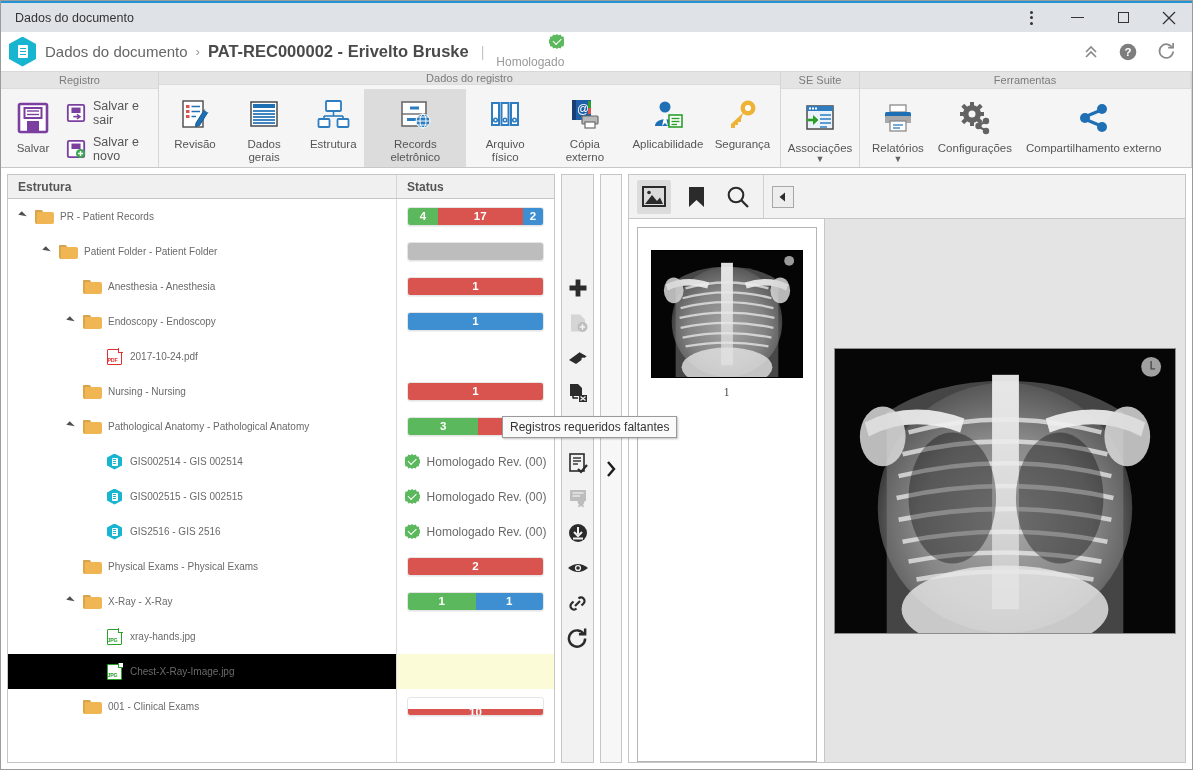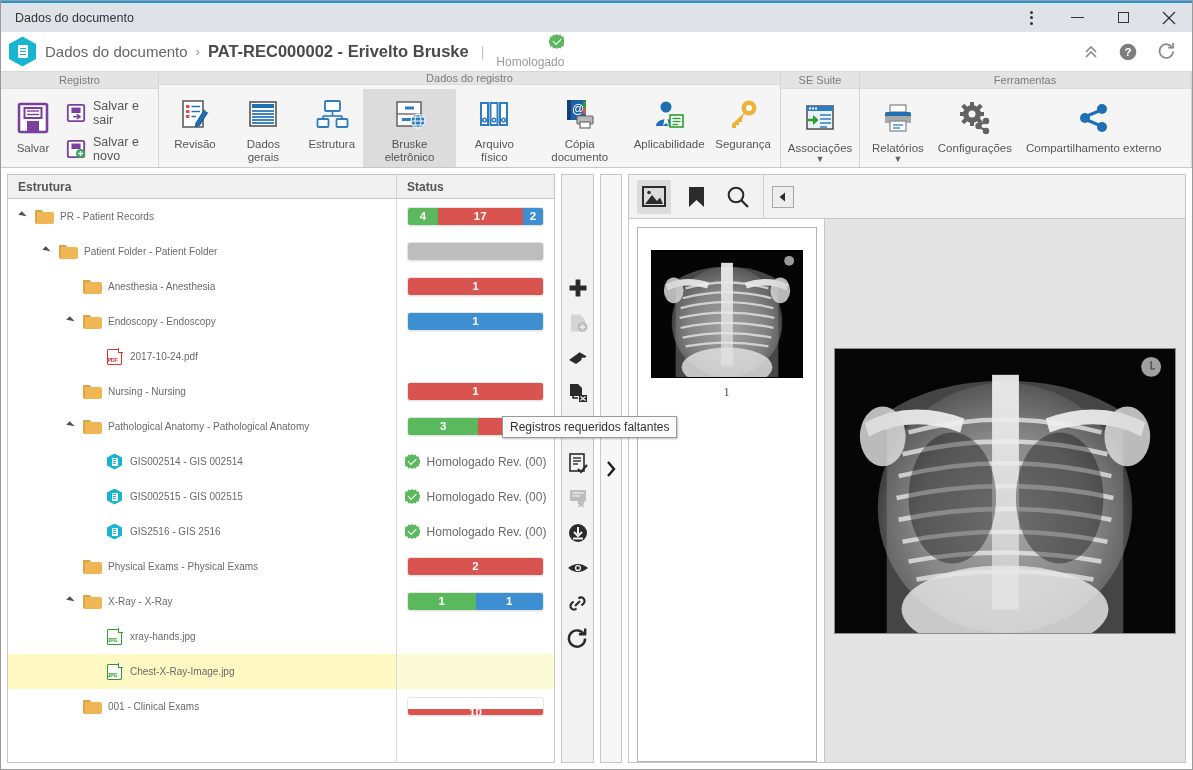--- a/index.html
+++ b/index.html
@@ -117,21 +117,21 @@
   .tree-header { display:flex; height:24px; min-height:24px; background:#f0f0f0; border-bottom:1px solid #c6c6c6; }
   .th { display:flex; align-items:center; padding:0 10px; font-size:12px; font-weight:bold; color:#555; }
   .th.col-struct { width:389px; min-width:389px; border-right:1px solid #d5d5d5; }
   .th.col-status { flex:1; }
   .tree-body { flex:1; display:flex; overflow:hidden; position:relative; }
   .tree-col { width:389px; min-width:389px; border-right:1px solid #d9d9d9; }
   .status-col { flex:1; position:relative; }
   .trow {
     height:35px; display:flex; align-items:center; cursor:default; padding-left:8px;
   }
-  .trow.selected { background:#fef9c3; }
+  .trow.selected { background:#000000; }
   .status-row { height:35px; display:flex; align-items:center; justify-content:center; }
   .status-row.selected { background:#fcfbd7; }
   .twisty {
     width:14px; min-width:14px; height:14px; display:flex; align-items:center; justify-content:center;
     cursor:default;
   }
   .twisty.open::before {
     content:""; width:0; height:0;
     border-left:5px solid transparent; border-top:7px solid #4f4f4f;
     transform: translate(-1px,-1px) rotate(-45deg);
@@ -439,21 +439,21 @@
                 <circle cx="25" cy="24" r="7" fill="#2d7dc0"></circle>
                 <g stroke="#fff" stroke-width="1" fill="none">
                   <circle cx="25" cy="24" r="7"></circle>
                   <ellipse cx="25" cy="24" rx="3" ry="7"></ellipse>
                   <line x1="18" y1="24" x2="32" y2="24"></line>
                   <line x1="19.3" y1="20" x2="30.7" y2="20"></line>
                   <line x1="19.3" y1="28" x2="30.7" y2="28"></line>
                 </g>
               </svg>
             </span>
-            <span class="lbl">Bruske eletrônico</span>
+            <span class="lbl">Records eletrônico</span>
           </div>
 
           <div class="rbtn">
             <span class="ico">
               <svg width="34" height="34" viewBox="0 0 34 34">
                 <g fill="#fff" stroke="#2d7dc0" stroke-width="2">
                   <rect x="4" y="6" width="7" height="22"></rect>
                   <rect x="13.5" y="6" width="7" height="22"></rect>
                   <rect x="23" y="6" width="7" height="22"></rect>
                 </g>
@@ -472,21 +472,21 @@
               <svg width="34" height="34" viewBox="0 0 34 34">
                 <rect x="4" y="3" width="19" height="20" fill="#1f5fa8"></rect>
                 <rect x="4" y="3" width="4" height="20" fill="#173f73"></rect>
                 <text x="15" y="16" font-size="12" font-family="Liberation Sans, sans-serif" fill="#fff" text-anchor="middle">@</text>
                 <rect x="20" y="4" width="3" height="7" fill="#2aa02a"></rect>
                 <rect x="20" y="11" width="3" height="6" fill="#d9534f"></rect>
                 <rect x="14" y="19" width="16" height="8" rx="1" fill="#b9b9b9" stroke="#6a6a6a" stroke-width="1.2"></rect>
                 <rect x="17" y="25" width="10" height="6" fill="#fff" stroke="#6a6a6a" stroke-width="1.2"></rect>
               </svg>
             </span>
-            <span class="lbl">Cópia documento</span>
+            <span class="lbl">Cópia externo</span>
           </div>
 
           <div class="rbtn" style="min-width:84px">
             <span class="ico">
               <svg width="34" height="34" viewBox="0 0 34 34">
                 <circle cx="14" cy="10" r="5.5" fill="#1f6fb5"></circle>
                 <path d="M4 29 C4 20 24 20 24 29 Z" fill="#1f6fb5"></path>
                 <path d="M14 16 l-3 13 l3 -3 l3 3 Z" fill="#fff"></path>
                 <rect x="18" y="18" width="13" height="12" fill="#fff" stroke="#2aa02a" stroke-width="1.6"></rect>
                 <g stroke="#2aa02a" stroke-width="1.4">

